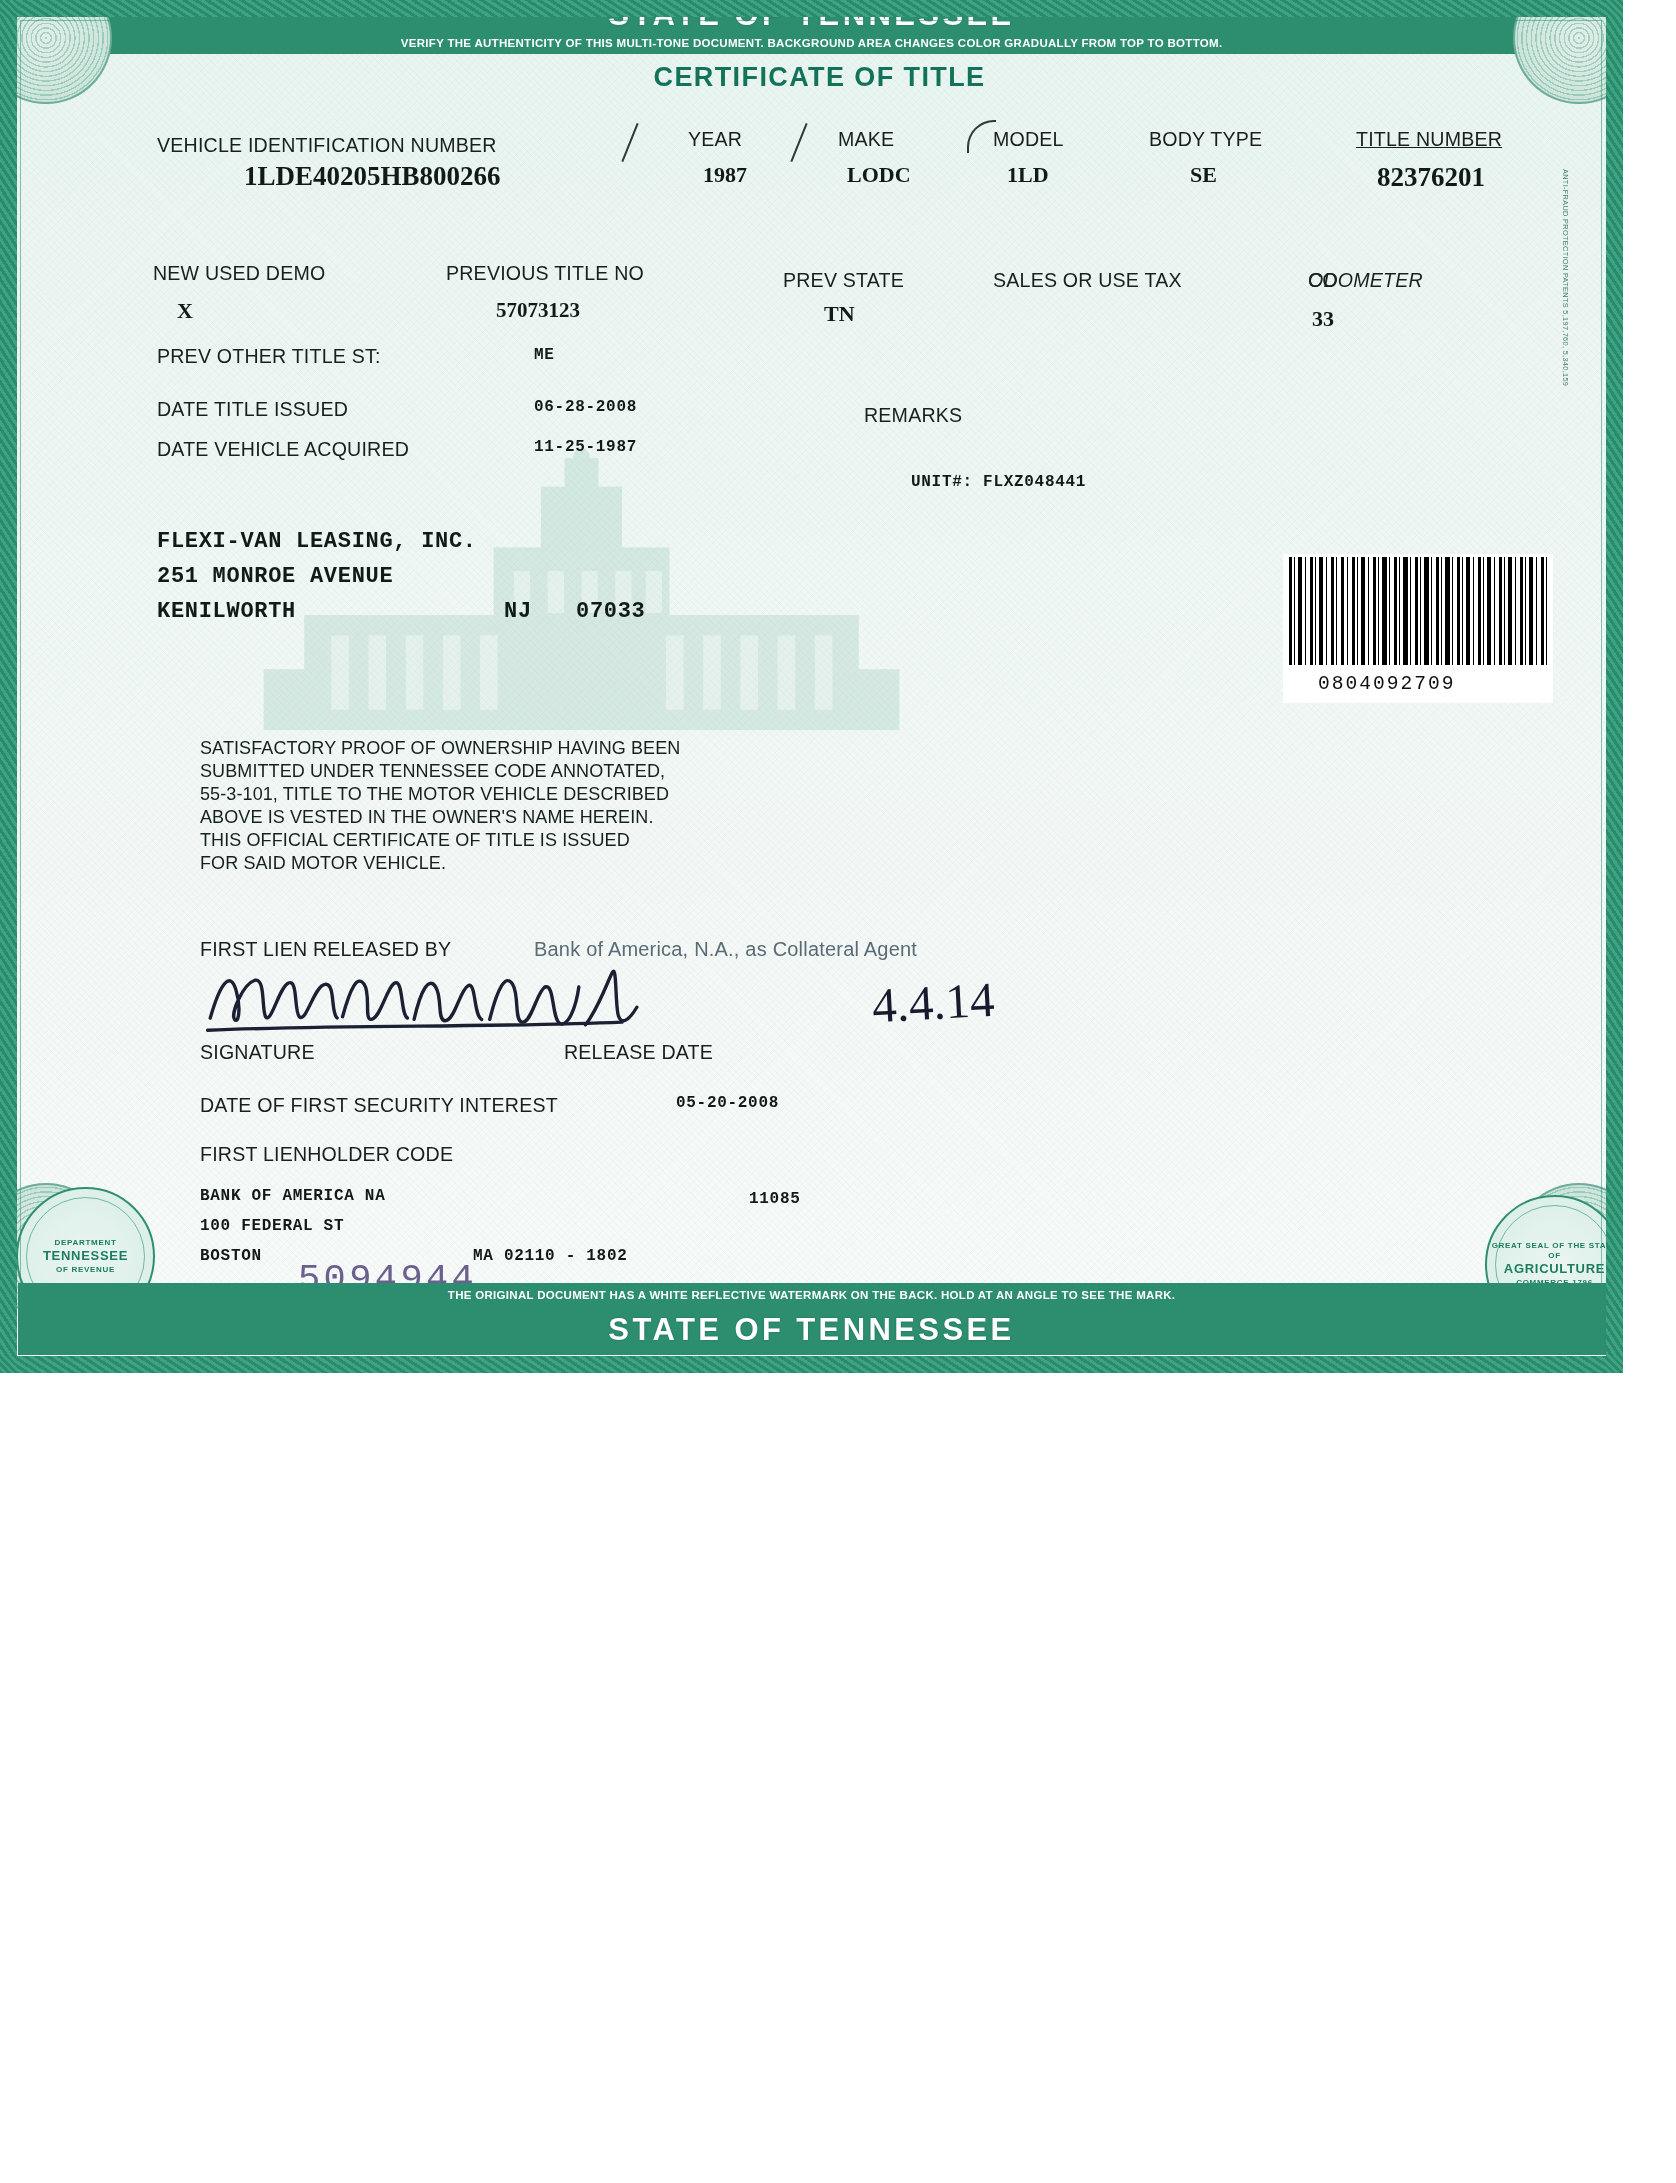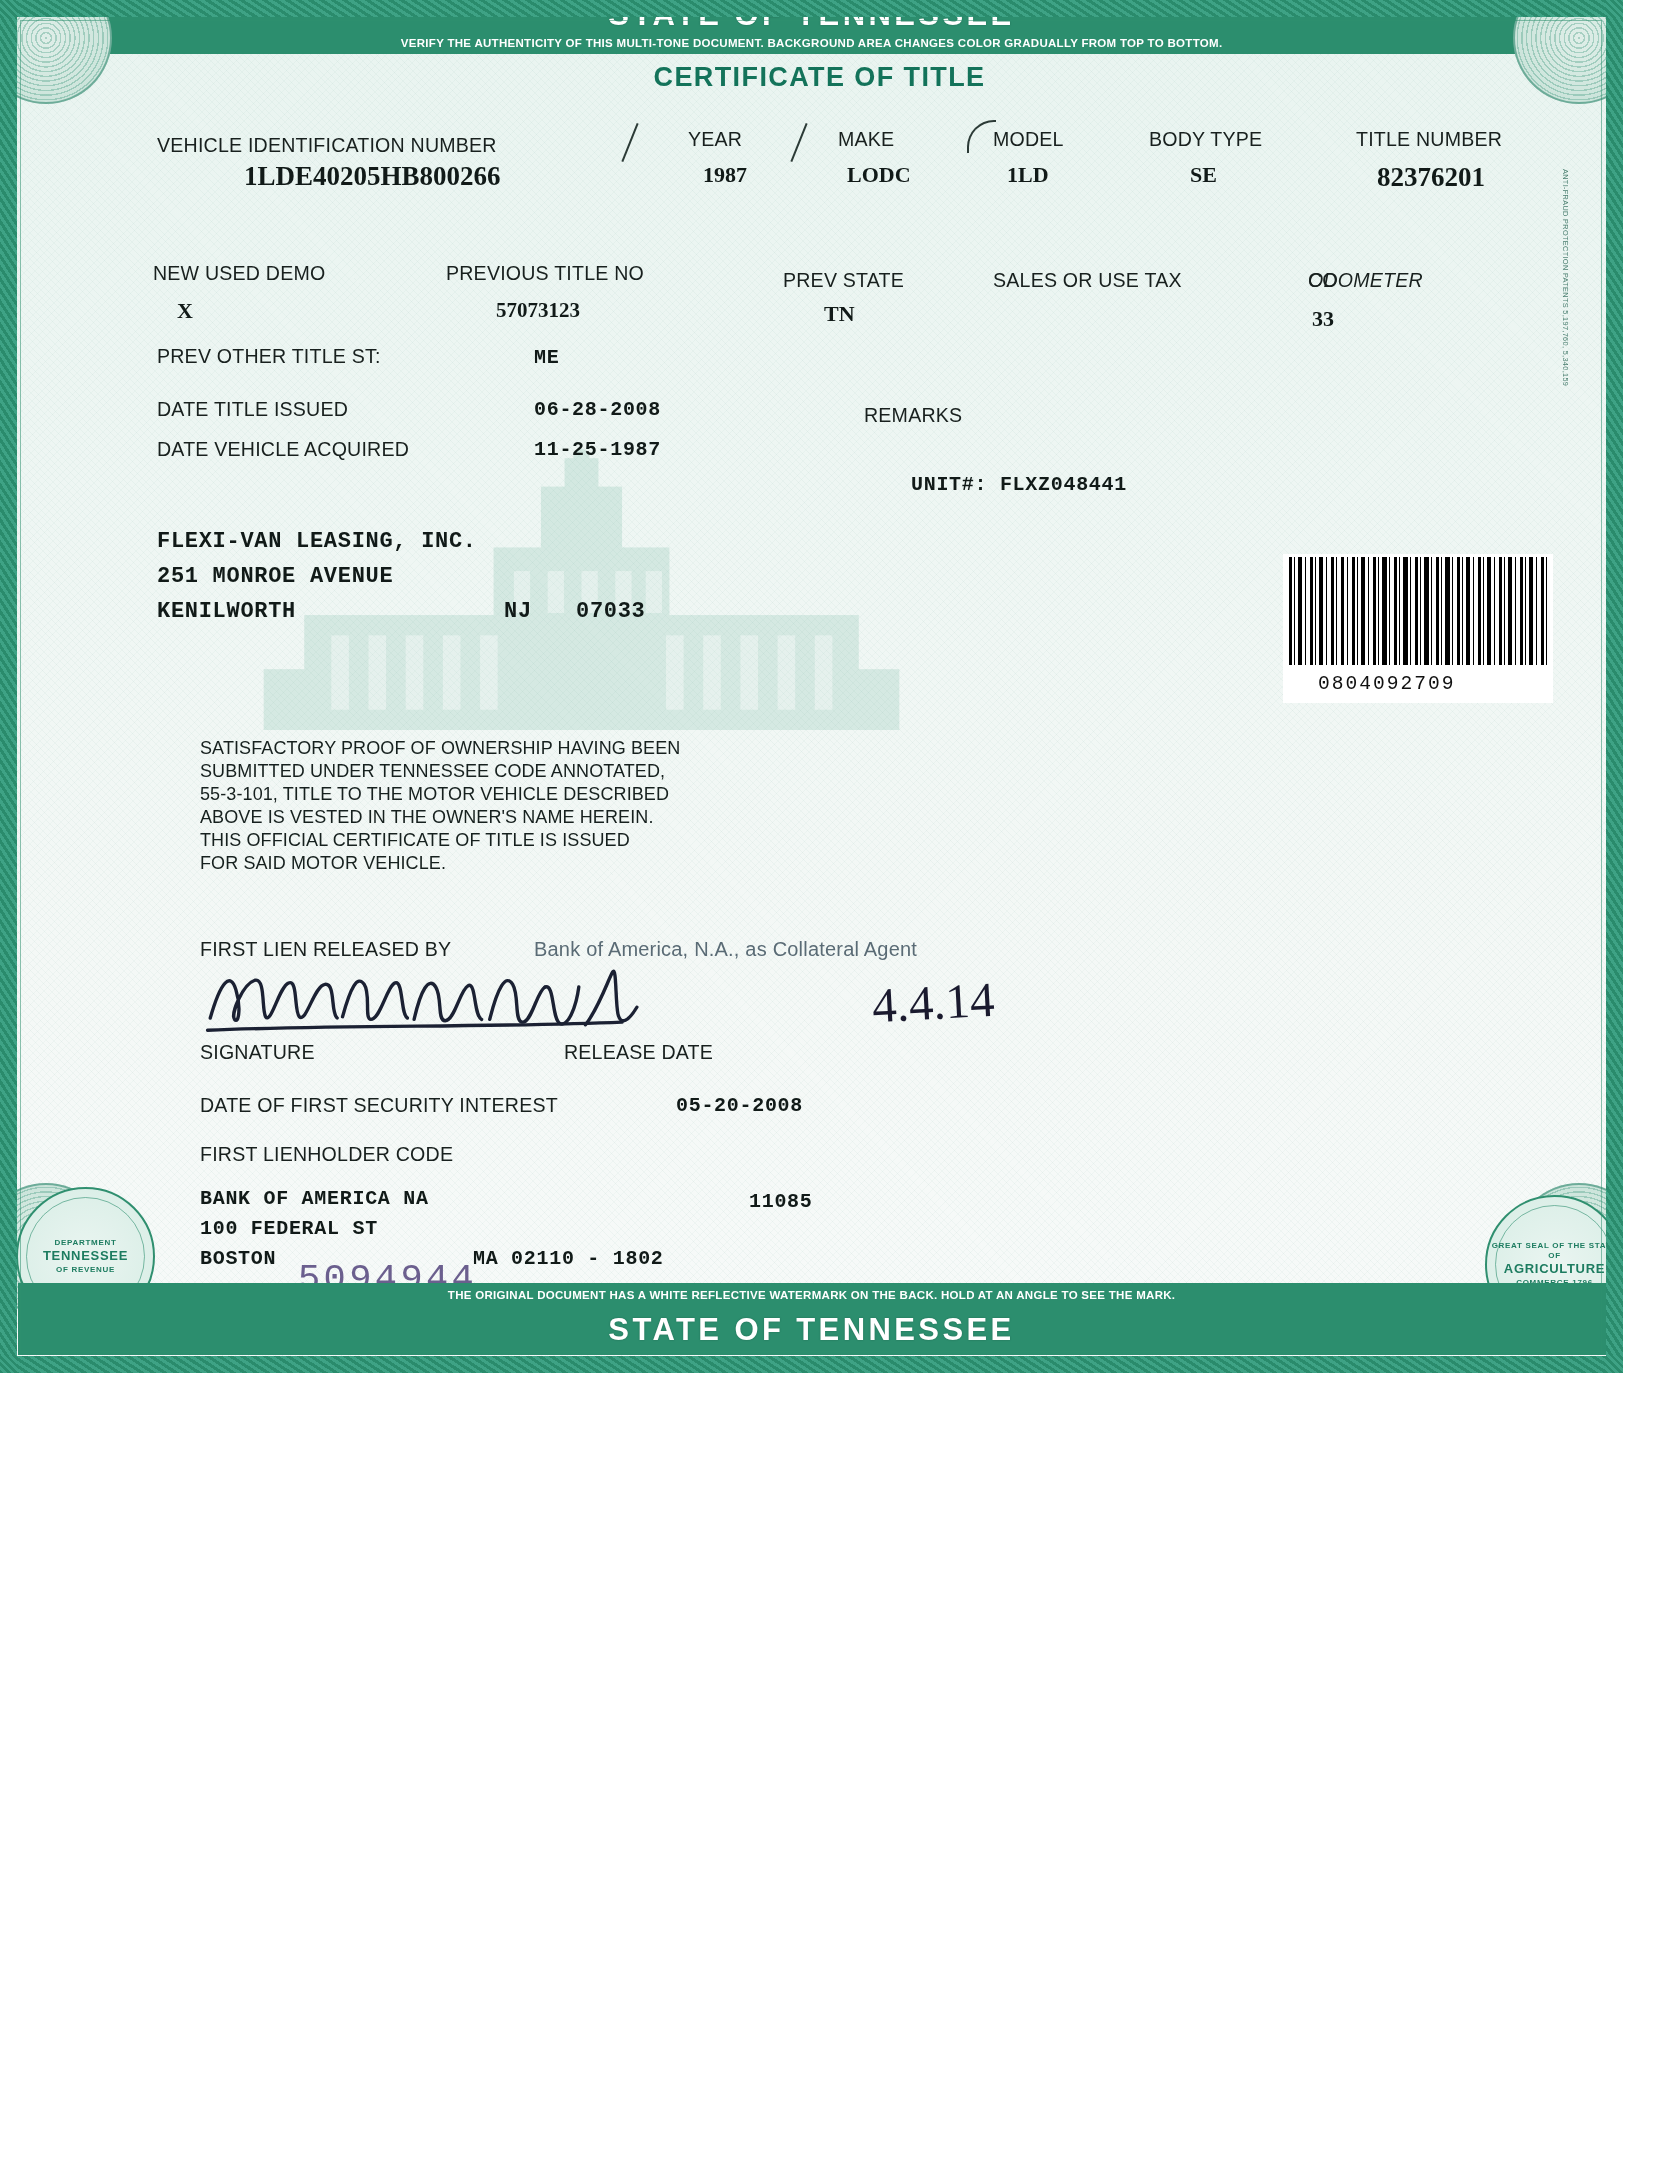--- a/index.html
+++ b/index.html
@@ -198,21 +198,21 @@
     white-space: nowrap;
   }
   .val-serif {
     font-family: "Liberation Serif", serif;
     font-weight: bold;
     font-size: 22px;
   }
   .val-mono {
     font-family: "Liberation Mono", monospace;
     font-weight: bold;
-    font-size: 20px;
+    font-size: 16px;
     letter-spacing: 0.7px;
   }
   .slash {
     position: absolute;
     width: 2px;
     height: 41px;
     background: #2b3a36;
     transform: rotate(22deg);
   }
   .curve {
@@ -374,21 +374,21 @@
   <div class="lbl" style="left:838px; top:128px;">MAKE</div>
   <div class="val val-serif" style="left:847px; top:162px;">LODC</div>
 
   <div class="curve" style="left:967px; top:120px;"></div>
   <div class="lbl" style="left:993px; top:128px;">MODEL</div>
   <div class="val val-serif" style="left:1007px; top:162px;">1LD</div>
 
   <div class="lbl" style="left:1149px; top:128px;">BODY TYPE</div>
   <div class="val val-serif" style="left:1190px; top:162px;">SE</div>
 
-  <div class="lbl" style="left:1356px; top:128px;">TITLE NUMBER</div>
+  <div class="lbl" style="left:1356px; top:128px;text-decoration:underline;">TITLE NUMBER</div>
   <div class="val val-serif" style="left:1377px; top:162px; font-size:27px;">82376201</div>
 
   <div class="lbl" style="left:153px; top:262px;">NEW  USED DEMO</div>
   <div class="val val-serif" style="left:177px; top:298px;">X</div>
 
   <div class="lbl" style="left:446px; top:262px;">PREVIOUS TITLE NO</div>
   <div class="val val-serif" style="left:496px; top:298px; font-size:21px;">57073123</div>
 
   <div class="lbl" style="left:783px; top:269px;">PREV STATE</div>
   <div class="val val-serif" style="left:824px; top:301px;">TN</div>

